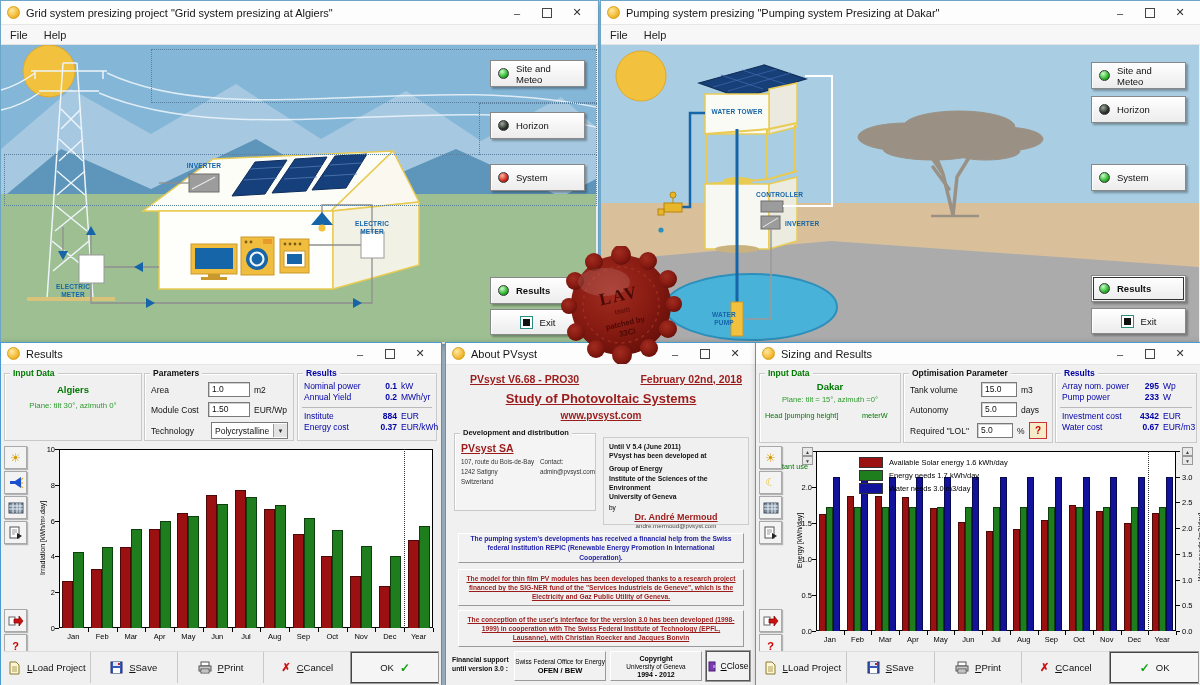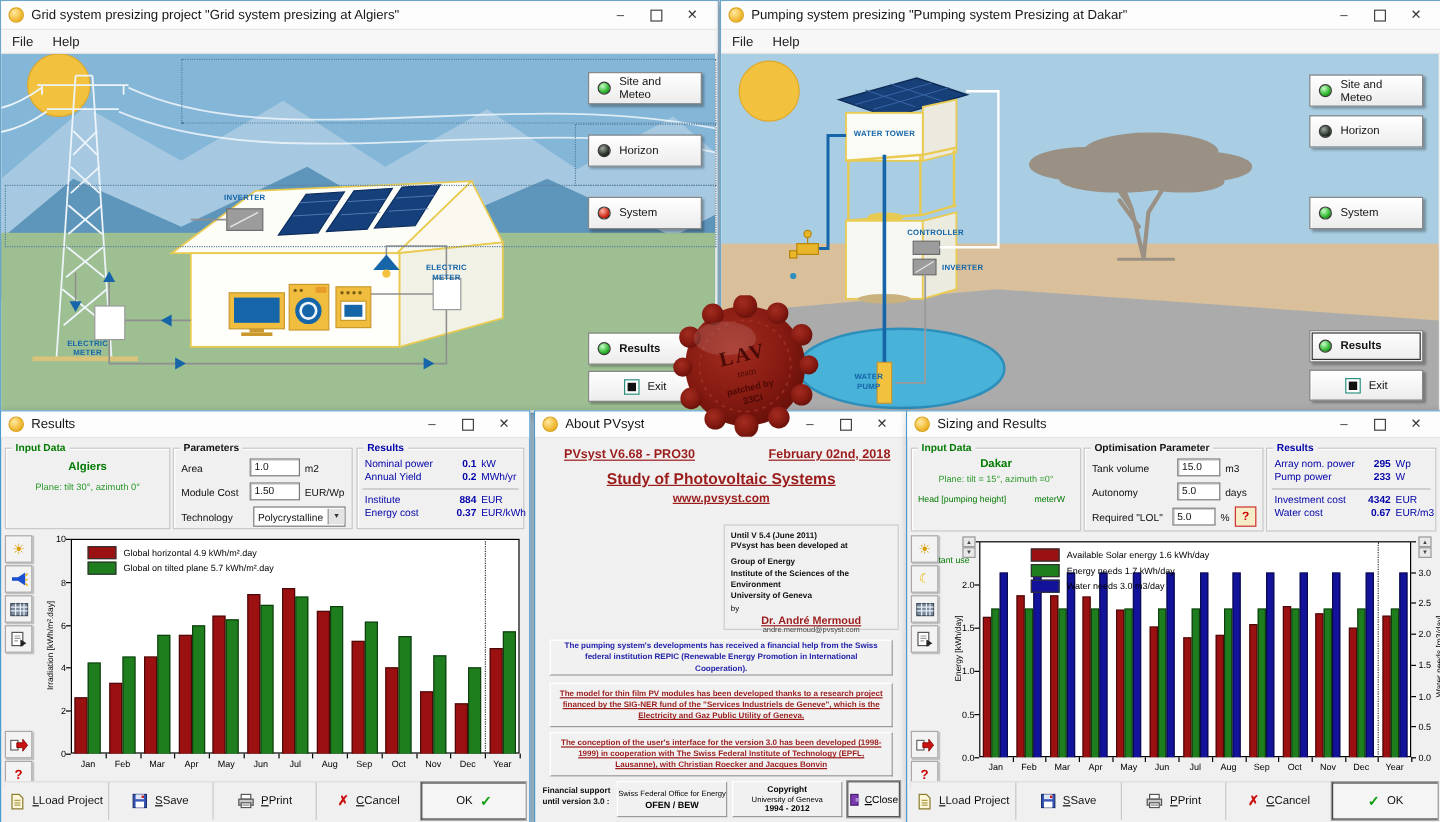--- a/index.html
+++ b/index.html
@@ -437,30 +437,20 @@
         <div class="bar" style="left: 187.462px; top: 173.125px; width: 11px; height: 111.875px; background: rgb(30, 126, 30);"></div>
         <div class="bar" style="left: 216.231px; top: 160.595px; width: 11px; height: 124.405px; background: rgb(30, 126, 30);"></div>
         <div class="bar" style="left: 245px; top: 154.33px; width: 11px; height: 130.67px; background: rgb(30, 126, 30);"></div>
         <div class="bar" style="left: 273.769px; top: 162.385px; width: 11px; height: 122.615px; background: rgb(30, 126, 30);"></div>
         <div class="bar" style="left: 302.538px; top: 174.915px; width: 11px; height: 110.085px; background: rgb(30, 126, 30);"></div>
         <div class="bar" style="left: 331.308px; top: 187.445px; width: 11px; height: 97.555px; background: rgb(30, 126, 30);"></div>
         <div class="bar" style="left: 360.077px; top: 202.66px; width: 11px; height: 82.34px; background: rgb(30, 126, 30);"></div>
         <div class="bar" style="left: 388.846px; top: 212.505px; width: 11px; height: 72.495px; background: rgb(30, 126, 30);"></div>
         <div class="bar" style="left: 417.615px; top: 182.97px; width: 11px; height: 102.03px; background: rgb(30, 126, 30);"></div>
         <div class="vsep" style="left: 403.231px; top: 106px; height: 179px;"></div>
-        <div class="legbox" style="left: 72px; top: 112px;">
-          <div class="legrow">
-            <span class="sw" style="background: rgb(155, 16, 16);"></span>
-            <span>Global horizontal   4.9 kWh/m².day</span>
-          </div>
-          <div class="legrow">
-            <span class="sw" style="background: rgb(30, 126, 30);"></span>
-            <span>Global on tilted plane   5.7 kWh/m².day</span>
-          </div>
-        </div>
       </div>
     <div class="ylab" style="left:38px;top:232px;">Irradiation [kWh/m².day]</div>
     <div class="ftr">
       <div class="fbtn">
         <svg width="13" height="14">
             <path d="M2,1 H8 L11,4 V13 H2 Z" fill="#fdf6d8" stroke="#8a7a2a"></path>
             <path d="M4,6 H9 M4,8 H9 M4,10 H9" stroke="#b0a050" stroke-width="1"></path>
           </svg>
         <span><span class="u">L</span><span>Load Project</span></span>
       </div>
@@ -502,20 +492,35 @@
         <span class="cap">
             <span class="maxbox"></span>
           </span>
         <span class="cap">✕</span>
       </span>
     </div>
     <div style="position:absolute;left:24px;top:30px;font-size:10.5px;font-weight:bold;" class="about-red">PVsyst V6.68 - PRO30</div>
     <div style="position:absolute;right:14px;top:30px;font-size:10.5px;font-weight:bold;" class="about-red">February 02nd, 2018</div>
     <div style="position:absolute;left:0;right:0;top:48px;text-align:center;font-size:13px;font-weight:bold;" class="about-red">Study of Photovoltaic Systems</div>
     <div style="position:absolute;left:0;right:0;top:67px;text-align:center;font-size:10px;font-weight:bold;" class="about-red">www.pvsyst.com</div>
+    <div class="group" style="left:8px;top:90px;width:142px;height:78px;background:#f4f4f4;">
+      <span class="legend lg-black" style="font-size:7.5px;">Development and distribution</span>
+      <div style="font-size:10.5px;font-weight:bold;margin:8px 0 3px 6px;" class="about-red">PVsyst SA</div>
+      <div style="display:flex;font-size:6.3px;color:#333;margin-left:6px;line-height:1.6;">
+        <div style="width:62%;">
+          <div>107, route du Bois-de-Bay</div>
+          <div>1242 Satigny</div>
+          <div>Switzerland</div>
+        </div>
+        <div>
+          <div>Contact:</div>
+          <div>admin@pvsyst.com</div>
+        </div>
+      </div>
+    </div>
     <div style="position:absolute;left:157px;top:94px;width:146px;height:88px;border:1px solid #cdcdcd;box-sizing:border-box;padding:4px 5px;">
       <div class="tinybold">Until V 5.4  (June 2011)</div>
       <div class="tinybold">PVsyst has been developed at</div>
       <div class="tinybold" style="margin-top:4px;">Group of Energy</div>
       <div class="tinybold">Institute of the Sciences of the Environment</div>
       <div class="tinybold">University of Geneva</div>
       <div style="font-size:6.5px;margin-top:3px;">by</div>
       <div style="text-align:center;font-size:9px;font-weight:bold;margin-top:1px;" class="about-red">Dr. André Mermoud</div>
       <div style="text-align:center;font-size:6.2px;color:#444;">andre.mermoud@pvsyst.com</div>
     </div>

